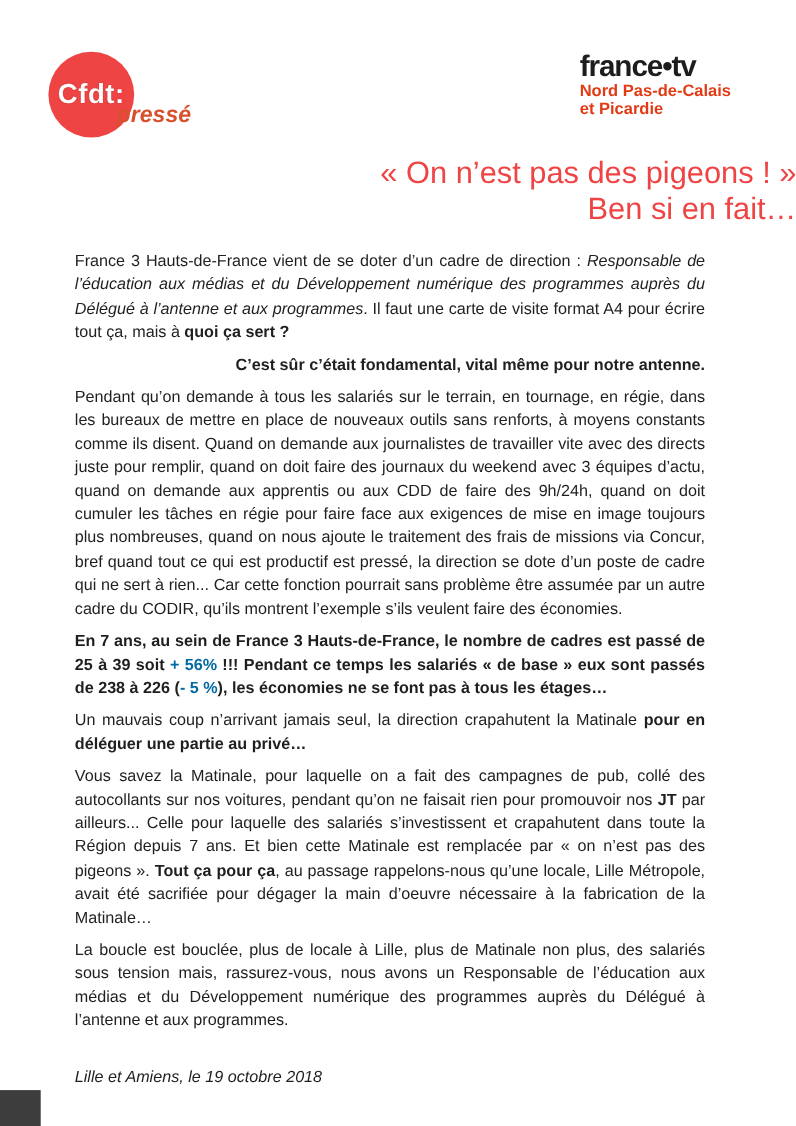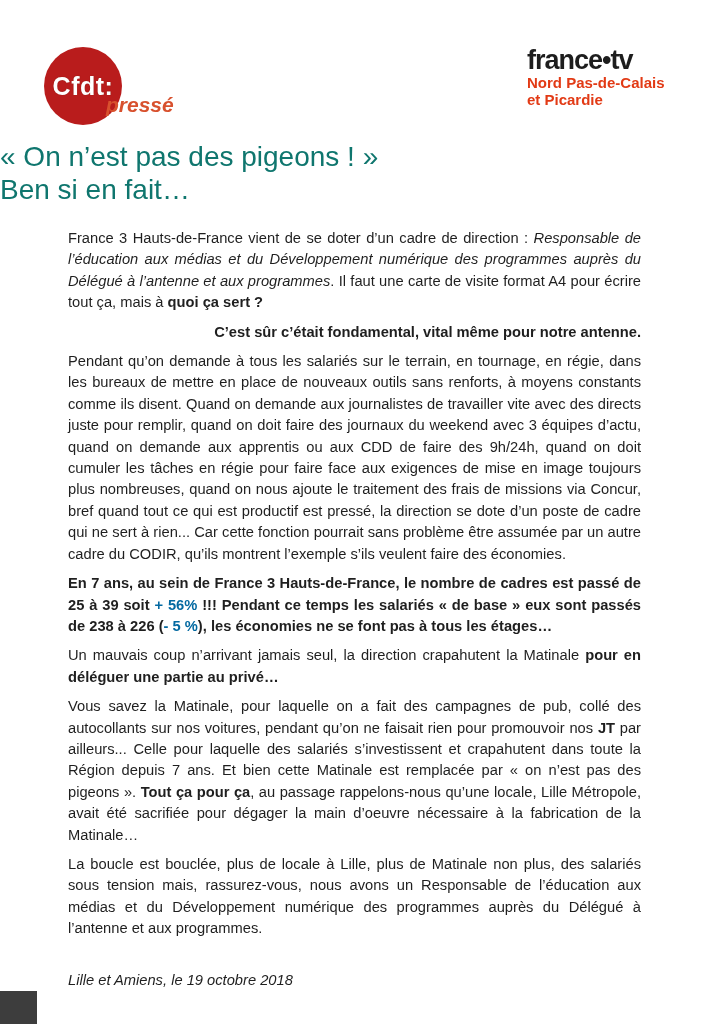--- a/index.html
+++ b/index.html
@@ -9,21 +9,21 @@
     background:#ffffff;
     font-family:"Liberation Sans","DejaVu Sans",sans-serif;
     color:#1f1f1f;
     overflow:hidden;
   }
 
   
   .cfdt-logo { position:absolute; left:44px; top:47px; }
   .cfdt-circle {
     width:78px; height:78px; border-radius:50%;
-    background:#b91c1c;
+    background:#ef4444;
     display:flex; align-items:center; justify-content:center;
   }
   .cfdt-circle span {
     color:#ffffff; font-weight:bold; font-size:25px; letter-spacing:0.5px;
     text-shadow:0 0 1px rgba(90,30,10,0.6);
   }
   .cfdt-medias {
     position:absolute; left:62px; top:46px;
     color:#d8512e; font-size:21px; font-weight:bold; font-style:italic;
     white-space:nowrap;
@@ -35,22 +35,22 @@
     line-height:28px; white-space:nowrap;
   }
   .ftv-region {
     color:#e23a15; font-weight:bold; font-size:15px; line-height:17px;
     white-space:nowrap;
   }
 
   
   .title {
     margin:140px 0 0 0; padding:0;
-    font-size:28px; font-weight:normal; color:#0f766e;
-    text-align:left; line-height:33px;
+    font-size:28px; font-weight:normal; color:#ef4444;
+    text-align:right; line-height:33px;
     position:absolute; left:0; right:0; top:0;
   }
 
   
   .body {
     position:absolute; left:68px; top:228px; width:589px;
     font-size:14.7px; line-height:21.4px;
   }
   .para { margin:0 16px 8px 0; }
   .justify { text-align:justify; }

